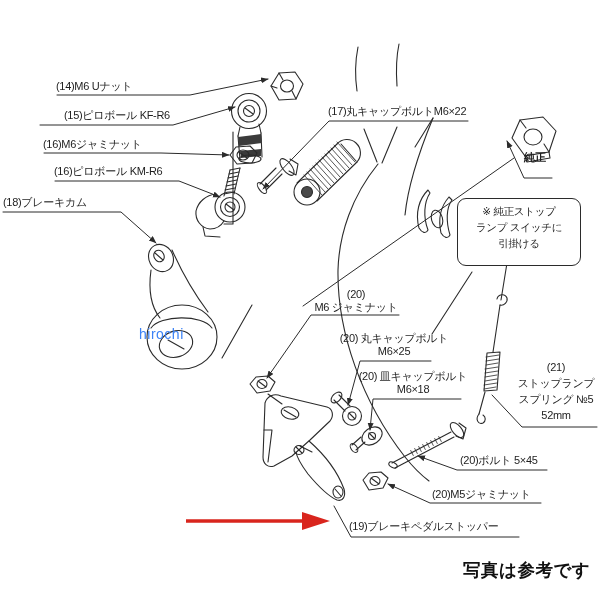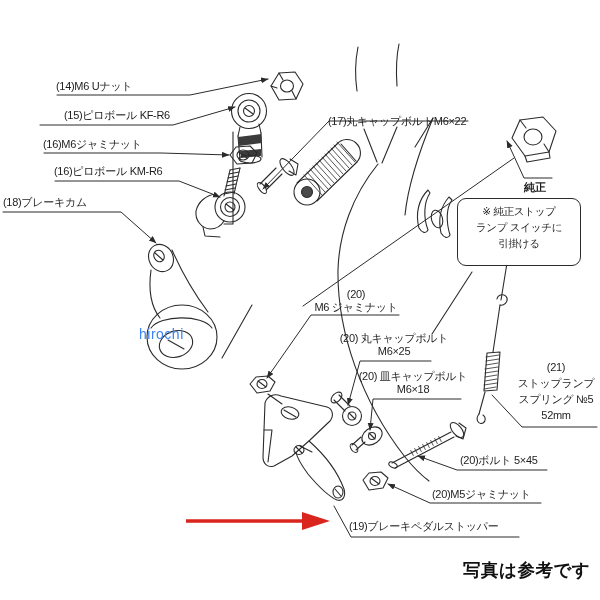--- a/index.html
+++ b/index.html
@@ -12,21 +12,21 @@
     position:absolute;font-size:11px;letter-spacing:-0.3px;white-space:nowrap;
     color:#1e1e1e;line-height:13px;
   }
   .lbl.center{text-align:center;}
   .note-box{
     position:absolute;left:457px;top:198px;width:124px;height:68px;
     border:1.6px solid #2b2b2b;border-radius:9px;background:#fff;
     font-size:10.5px;line-height:16px;text-align:center;letter-spacing:-0.3px;
     padding-top:4px;box-sizing:border-box;
   }
-  .junsei{position:absolute;left:524px;top:180px;font-size:11px;font-weight:700;letter-spacing:0;}
+  .junsei{position:absolute;left:524px;top:150px;font-size:11px;font-weight:700;letter-spacing:0;}
   .watermark{position:absolute;left:139px;top:326px;font-size:14px;color:#3b82f6;letter-spacing:0.5px;}
   .caption{position:absolute;left:463px;top:558px;font-size:17.5px;font-weight:700;letter-spacing:0.5px;color:#111;}
 </style>
 </head>
 <body>
 
 <div id="stage">
 
   <svg id="drawing" width="600" height="600" viewBox="0 0 600 600">
     <defs>
@@ -216,21 +216,21 @@
       <path d="M 186,521 L 303,521" stroke="#d9251d" stroke-width="3.5" fill="none"></path>
       <polygon points="302,512 330,521 302,530" fill="#d9251d" stroke="none"></polygon>
     </g>
   </svg>
 
   <div class="lbl" style="left:56px;top:80px;">(14)M6 Uナット</div>
   <div class="lbl" style="left:39px;top:109px;margin-left:25px;">(15)ピロボール KF-R6</div>
   <div class="lbl" style="left:43px;top:138px;">(16)M6ジャミナット</div>
   <div class="lbl" style="left:54px;top:165px;">(16)ピロボール KM-R6</div>
   <div class="lbl" style="left:3px;top:196px;">(18)ブレーキカム</div>
-  <div class="lbl" style="left:328px;top:105px;margin-top:10px;">(17)丸キャップボルトM6×22</div>
+  <div class="lbl" style="left:328px;top:105px;">(17)丸キャップボルトM6×22</div>
 
   <div class="junsei">純正</div>
 
   <div class="note-box">
     <div>※ 純正ストップ</div>
     <div>ランプ スイッチに</div>
     <div>引掛ける</div>
   </div>
 
   <div class="lbl center" style="left:312px;top:288px;width:88px;">

